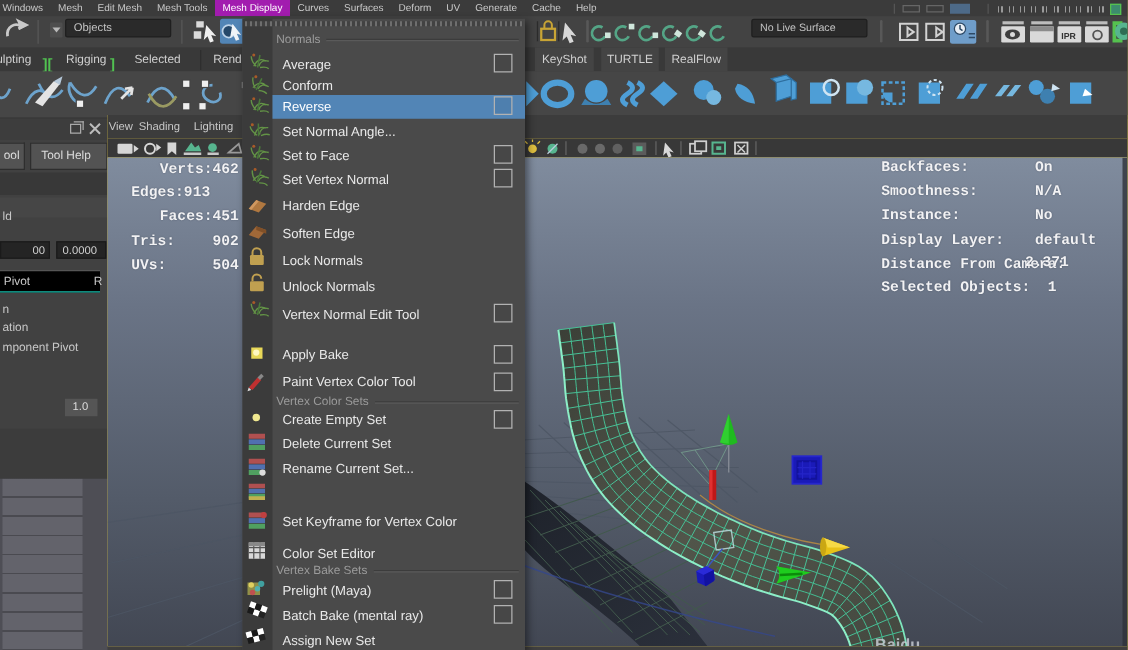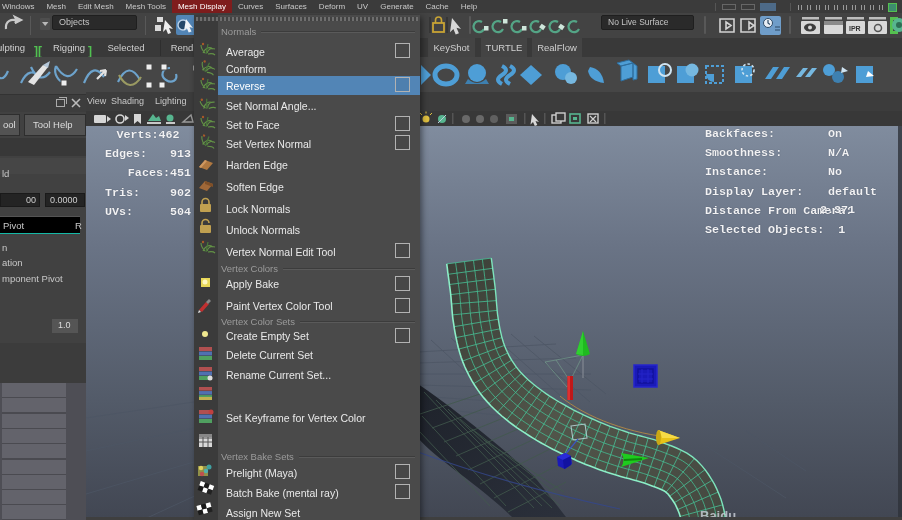--- a/index.html
+++ b/index.html
@@ -1,20 +1,20 @@
 <!DOCTYPE html>
 <html><head><meta charset="utf-8"><style>
 *{margin:0;padding:0;box-sizing:border-box}
 html,body{width:902px;height:520px;overflow:hidden;background:#3f3f3f;font-family:"Liberation Sans",sans-serif}
 .abs{position:absolute}
 #app{position:relative;width:902px;height:520px}
 
 #menubar{left:0;top:0;width:902px;height:13px;background:#3b3b3b;color:#c9c9c9;font-size:8px;white-space:nowrap}
 #menubar span{display:inline-block;padding:2px 6px 0 6px;height:13px}
-#menubar span.hl{background:#7f1d1d;color:#fff}
+#menubar span.hl{background:#a21caf;color:#fff}
 #menubar span:first-child{padding-left:2px}
 
 #toolbar{left:0;top:13px;width:902px;height:25px;background:#434343}
 .sep{position:absolute;width:1px;background:#585858;top:3px;height:19px}
 .field{position:absolute;background:#2a2a2a;border:1px solid #1f1f1f;border-radius:2px;color:#c4c4c4;font-size:9px;padding:1px 6px}
 
 #tabrow{left:0;top:38px;width:902px;height:19px;background:#393939;color:#d0d0d0;font-size:9.5px}
 #tabrow .tab{position:absolute;top:0;height:19px;padding-top:4px;text-align:center}
 #tabrow .gb{color:#51c151;font-weight:bold;font-size:12px;top:2px}
 
@@ -365,25 +365,25 @@
     <ellipse cx="572.5" cy="311.5" rx="2.5" ry="7.5" fill="#caa714"></ellipse>
    </g>
    <g>
     <path d="M535 327 L563 332 L535 341 Q540 334 535 327 Z" fill="#1ecc1e"></path>
     <path d="M538 334 l18 -1" stroke="#0c8a0c" stroke-width="2"></path>
    </g>
    <text x="614" y="394" font-family="Liberation Sans" font-size="13" font-weight="bold" fill="#c5cad2" opacity="0.85">Baidu</text>
    <rect x="812" y="0" width="4" height="391" fill="#2e323a" opacity="0.8"></rect>
   </svg>
   <div class="hud" style="left:19px;top:0;width:86px;line-height:19.2px;white-space:normal">
-          <div style="display:flex;justify-content:center">
+          <div style="display:flex;justify-content:flex-end">
             <span>Verts:</span>
             <span>462</span>
           </div>
-          <div style="display:flex;justify-content:space-between">
+          <div style="display:flex;">
             <span>Edges:</span>
             <span>913</span>
           </div>
           <div style="display:flex;justify-content:flex-end">
             <span>Faces:</span>
             <span>451</span>
           </div>
           <div style="display:flex;justify-content:space-between">
             <span>Tris:</span>
             <span>902</span>
@@ -510,30 +510,30 @@
  <div class="mi" style="top:81.5px">Set Normal Angle...</div>
       <div class="cb" style="top:101px"></div>
  <div class="mi" style="top:119px">Set Vertex Normal</div>
       <div class="cb" style="top:120px"></div>
  <div class="mi" style="top:140.5px">Harden Edge</div>
  <div class="mi" style="top:162px">Soften Edge</div>
  <div class="mi" style="top:184px">Lock Normals</div>
  <div class="mi" style="top:205.5px">Unlock Normals</div>
  <div class="mi" style="top:227px">Vertex Normal Edit Tool</div>
       <div class="cb" style="top:228px"></div>
- <div class="mh" style="top:248px">Vertex Colors<i style="width:120px"></i></div>
  <div class="mi" style="top:259.5px">Apply Bake</div>
       <div class="cb" style="top:260.5px"></div>
  <div class="mi" style="top:281.5px">Paint Vertex Color Tool</div>
       <div class="cb" style="top:282.5px"></div>
  <div class="mh" style="top:301px">Vertex Color Sets<i style="width:103px"></i></div>
  <div class="mi" style="top:311.5px">Create Empty Set</div>
       <div class="cb" style="top:312.5px"></div>
  <div class="mi" style="top:330px">Delete Current Set</div>
  <div class="mi" style="top:350px">Rename Current Set...</div>
  <div class="mi" style="top:393px">Set Keyframe for Vertex Color</div>
+ <div class="mi" style="top:418px">Color Set Editor</div>
  <div class="mh" style="top:436px">Vertex Bake Sets<i style="width:105px"></i></div>
  <div class="mi" style="top:448px">Prelight (Maya)</div>
       <div class="cb" style="top:449px"></div>
  <div class="mi" style="top:468px">Batch Bake (mental ray)</div>
       <div class="cb" style="top:469px"></div>
  <div class="mi" style="top:488px">Assign New Set</div>
 </div>
 </div>
 </body></html>

